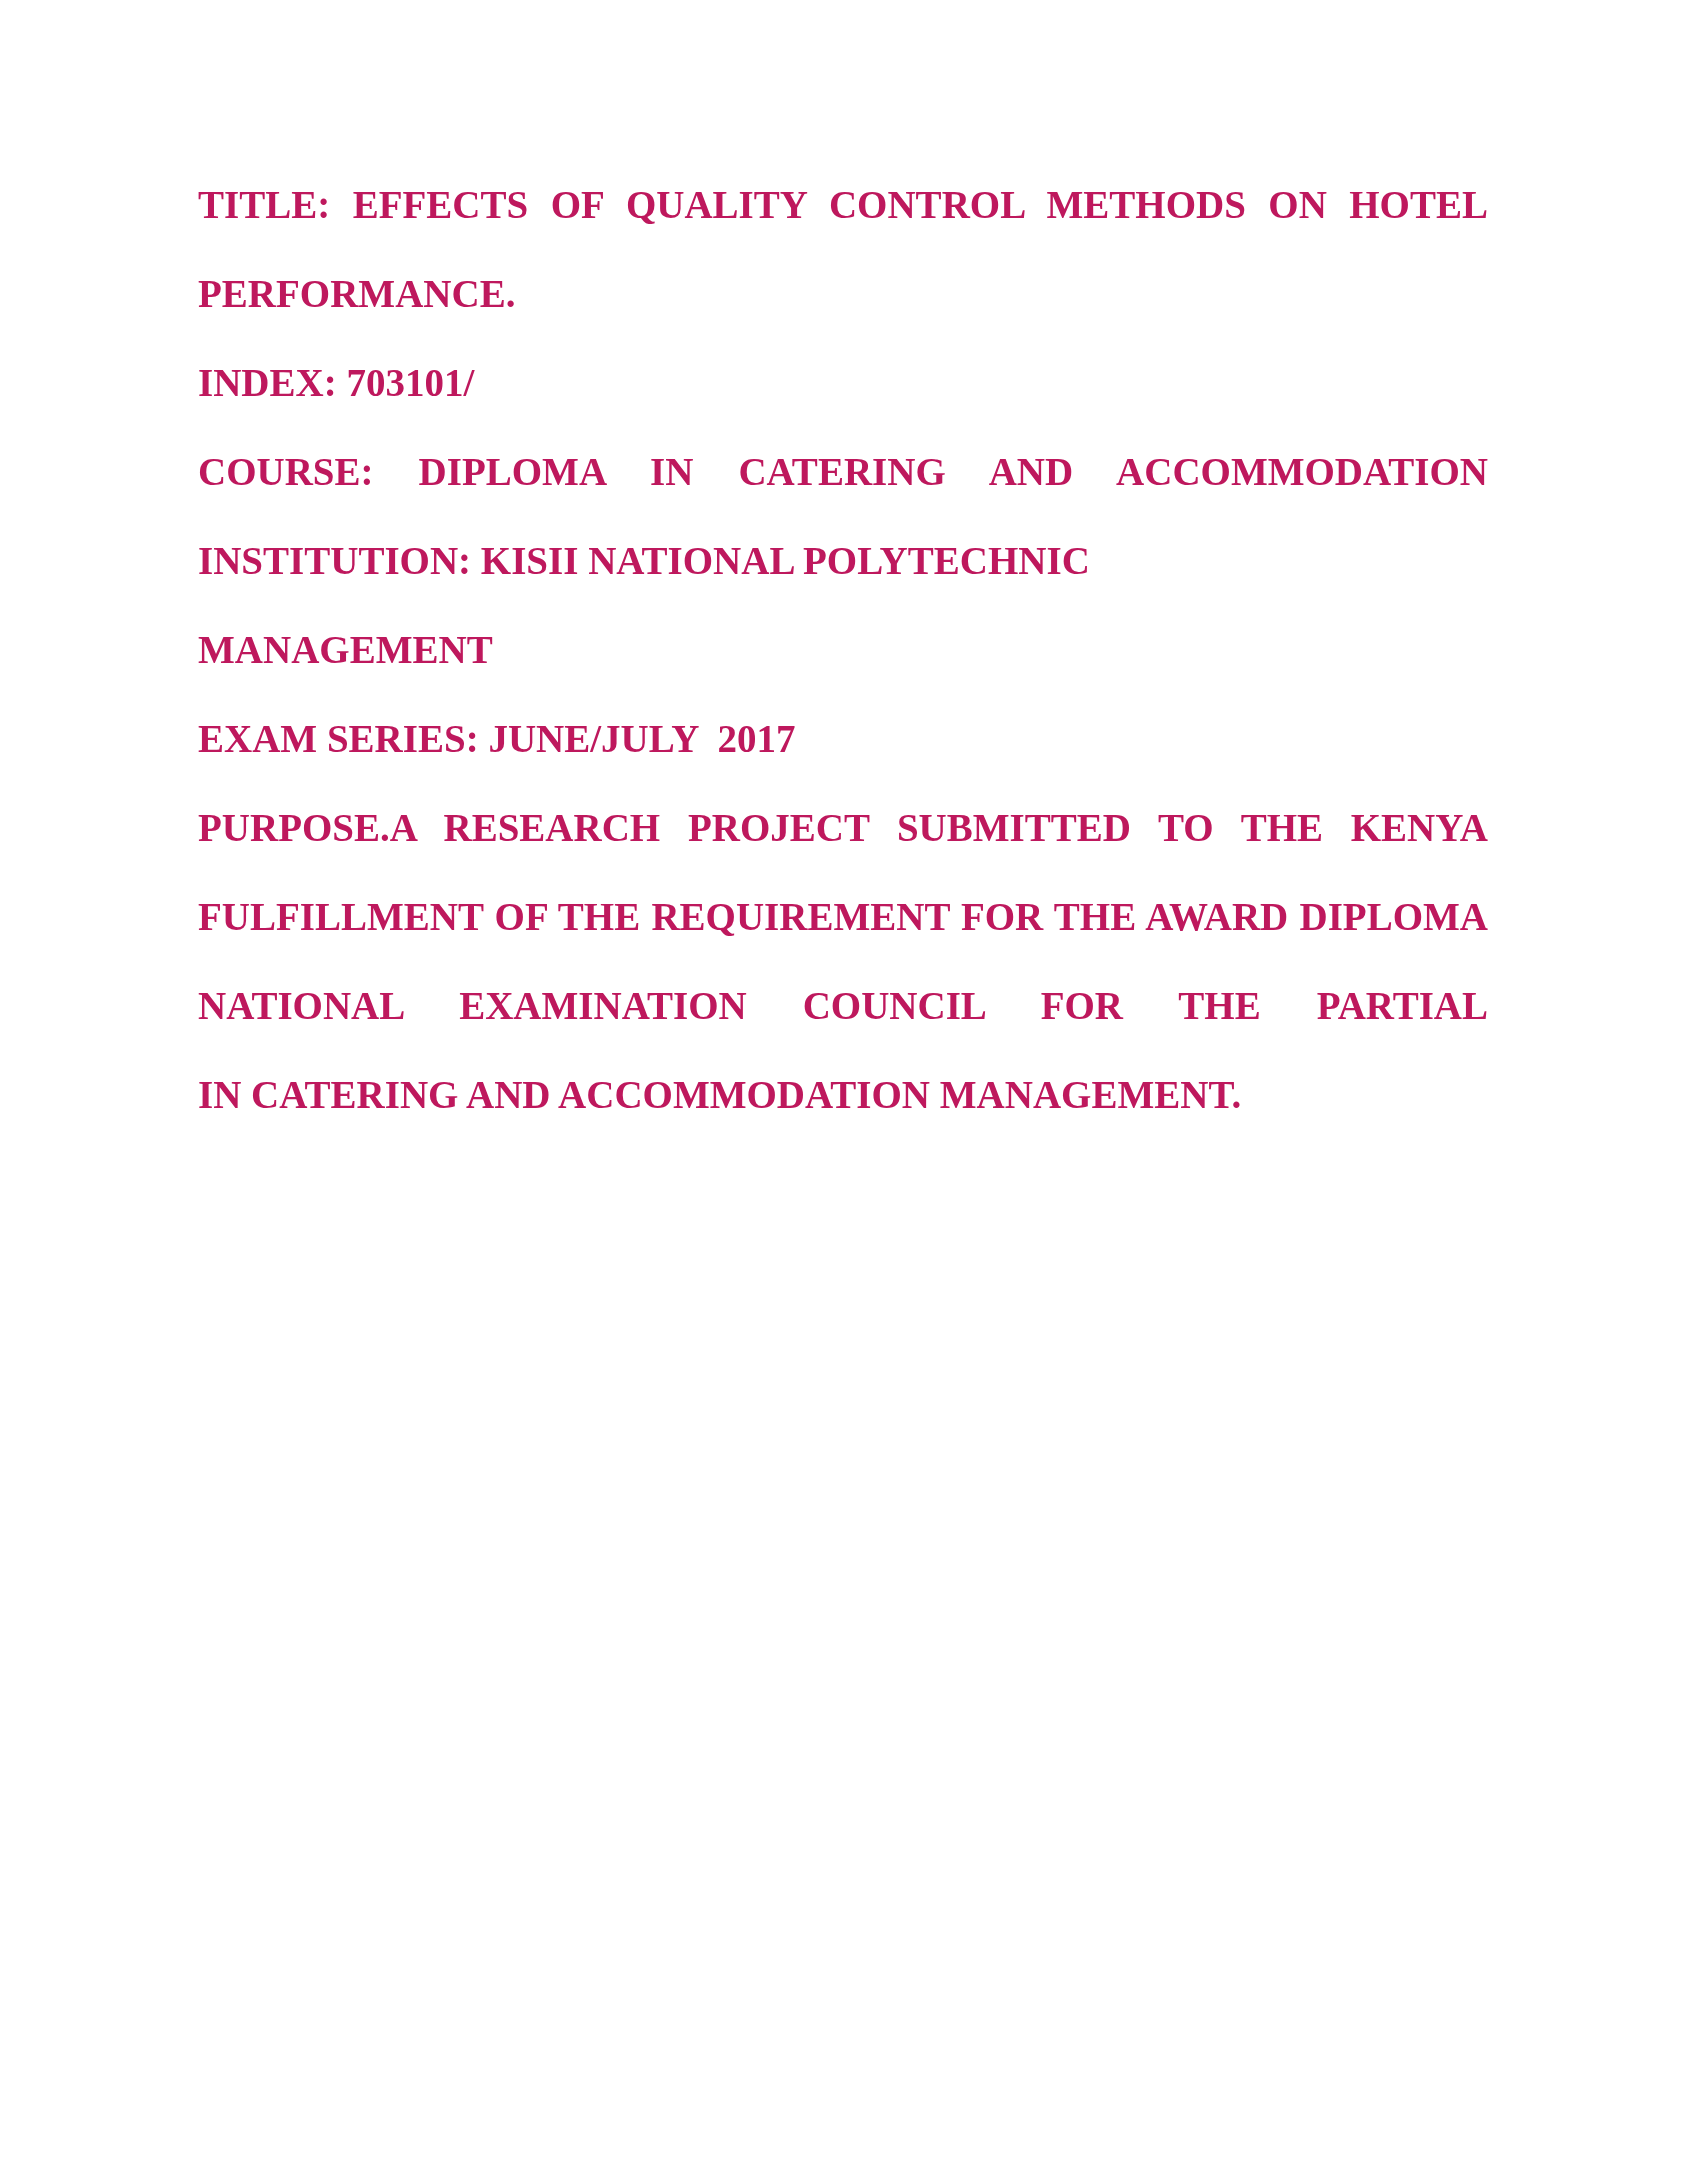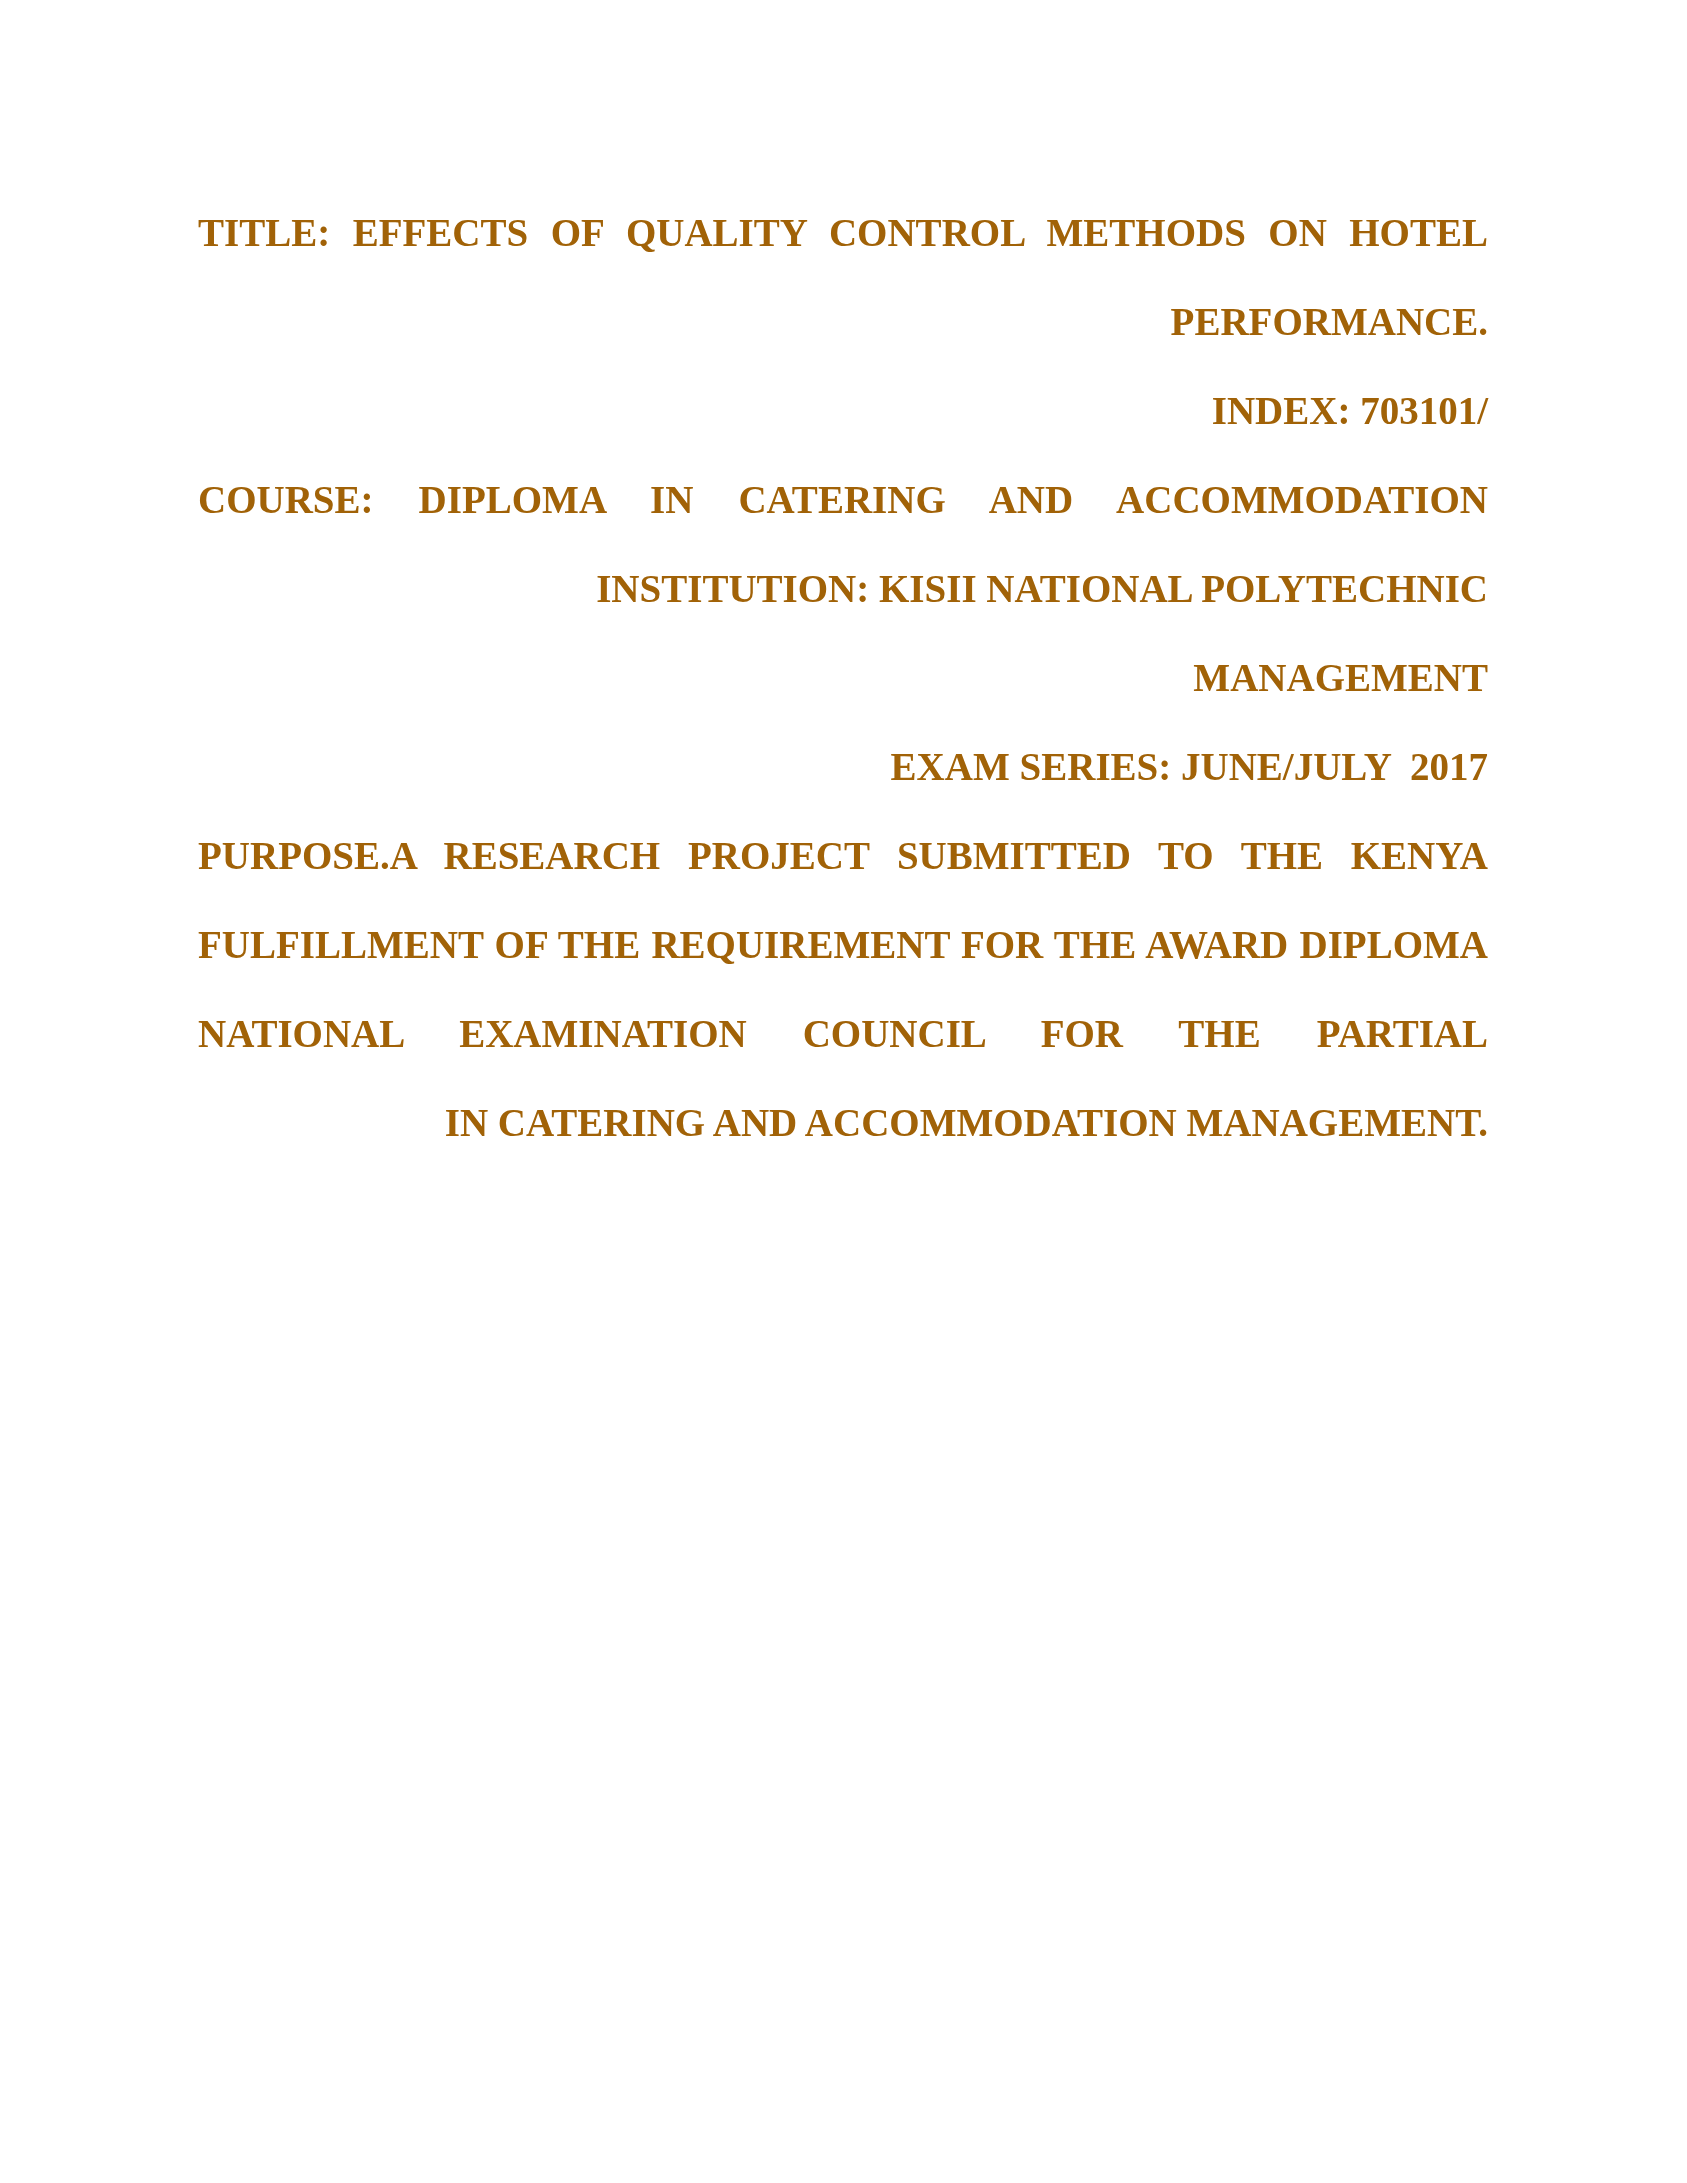--- a/index.html
+++ b/index.html
@@ -17,33 +17,33 @@
       position: absolute;
       left: 0;
       top: 0;
       width: 1687px;
       height: 2183px;
       background: #ffffff;
     }
     .text-block {
       position: absolute;
       left: 198px;
-      top: 188px;
+      top: 160px;
       width: 1290px;
       font-family: "Liberation Serif", "DejaVu Serif", serif;
       font-weight: bold;
       font-size: 39px;
       line-height: 89px;
-      color: #a16207;
+      color: #be185d;
     }
     .line {
       display: block;
       height: 89px;
       white-space: pre;
-      text-align: right;
+      text-align: left;
     }
     .line.justify {
       white-space: normal;
       text-align: justify;
       text-align-last: justify;
     }
   </style>
 </head>
 <body>
 

